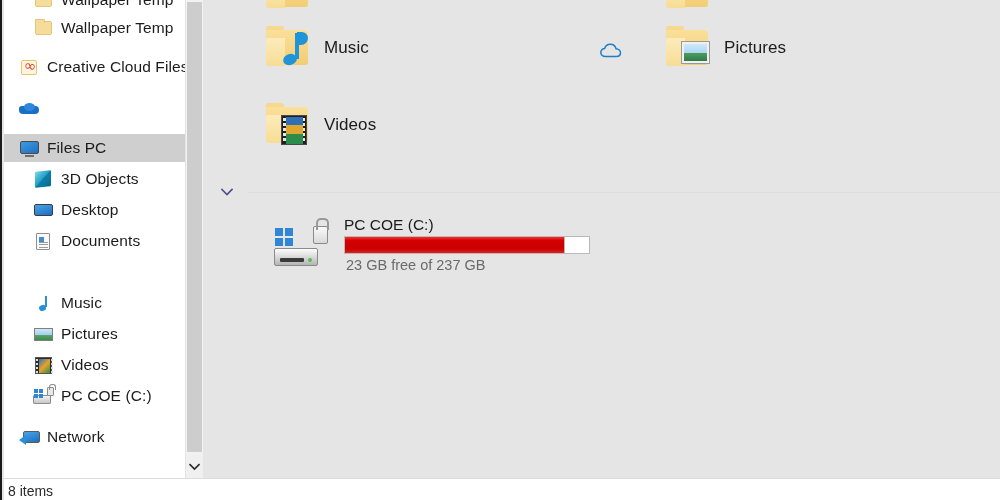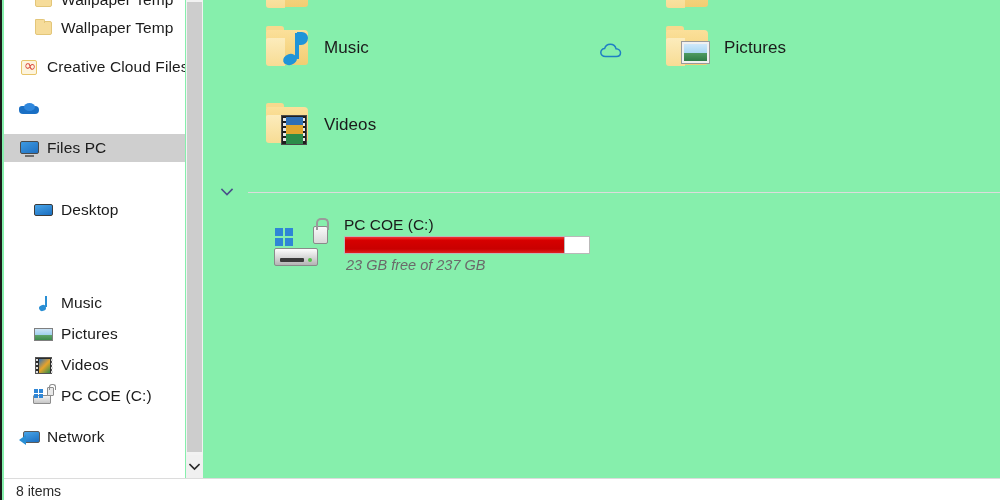--- a/index.html
+++ b/index.html
@@ -7,21 +7,21 @@
     width: 1000px; height: 500px;
     overflow: hidden;
     background: #ffffff;
     font-family: "Liberation Sans", sans-serif;
     -webkit-font-smoothing: antialiased;
   }
 
   #explorer {
     position: relative;
     width: 1000px; height: 500px;
-    background: #86efac;
+    background: #e5e5e5;
     border-left: 2px solid #1a1a1a;
   }
 
   
   #nav-pane {
     position: absolute;
     left: 2px; top: 0;
     width: 181px; height: 478px;
     background: #ffffff;
     overflow: hidden;
@@ -445,34 +445,33 @@
   #drive-bar-fill {
     position: absolute; left: 0; top: 0;
     height: 100%;
     background: linear-gradient(180deg,#ef3333 0%, #d60000 22%, #c90000 75%, #e02121 100%);
     border-right: 1px solid #b9b9b9;
   }
   #drive-free {
     position: absolute; left: 74px; top: 41px;
     font-size: 14.5px; color: #6a6a6a;
     white-space: nowrap;
-    font-style: italic;
   }
 
   
   #status-bar {
     position: absolute;
     left: 2px; top: 478px;
     width: 998px; height: 22px;
     border-top: 1px solid #dcdcdc;
     background: #ffffff;
   }
   #status-text {
     position: absolute;
-    left: 12px; top: 4px;
+    left: 4px; top: 4px;
     font-size: 14px;
     color: #2a2a2a;
     white-space: nowrap;
   }
 </style>
 </head>
 <body>
 
 <div id="explorer">
 
@@ -504,26 +503,40 @@
           <span class="ic-onedrive"></span>
         </span>
       </div>
       <div class="nav-item selected" style="top: 134px;">
         <span style="flex: 0 0 14px;"></span>
         <span class="nav-ico">
           <span class="ic-thispc"></span>
         </span>
         <span class="nav-label">Files PC</span>
       </div>
+      <div class="nav-item" style="top: 165px;">
+        <span style="flex: 0 0 28px;"></span>
+        <span class="nav-ico">
+          <span class="ic-3d"></span>
+        </span>
+        <span class="nav-label">3D Objects</span>
+      </div>
       <div class="nav-item" style="top: 196px;">
         <span style="flex: 0 0 28px;"></span>
         <span class="nav-ico">
           <span class="ic-desktop"></span>
         </span>
         <span class="nav-label">Desktop</span>
+      </div>
+      <div class="nav-item" style="top: 227px;">
+        <span style="flex: 0 0 28px;"></span>
+        <span class="nav-ico">
+          <span class="ic-doc"></span>
+        </span>
+        <span class="nav-label">Documents</span>
       </div>
       <div class="nav-item" style="top: 289px;">
         <span style="flex: 0 0 28px;"></span>
         <span class="nav-ico">
           <span class="ic-music"></span>
         </span>
         <span class="nav-label">Music</span>
       </div>
       <div class="nav-item" style="top: 320px;">
         <span style="flex: 0 0 28px;"></span>

